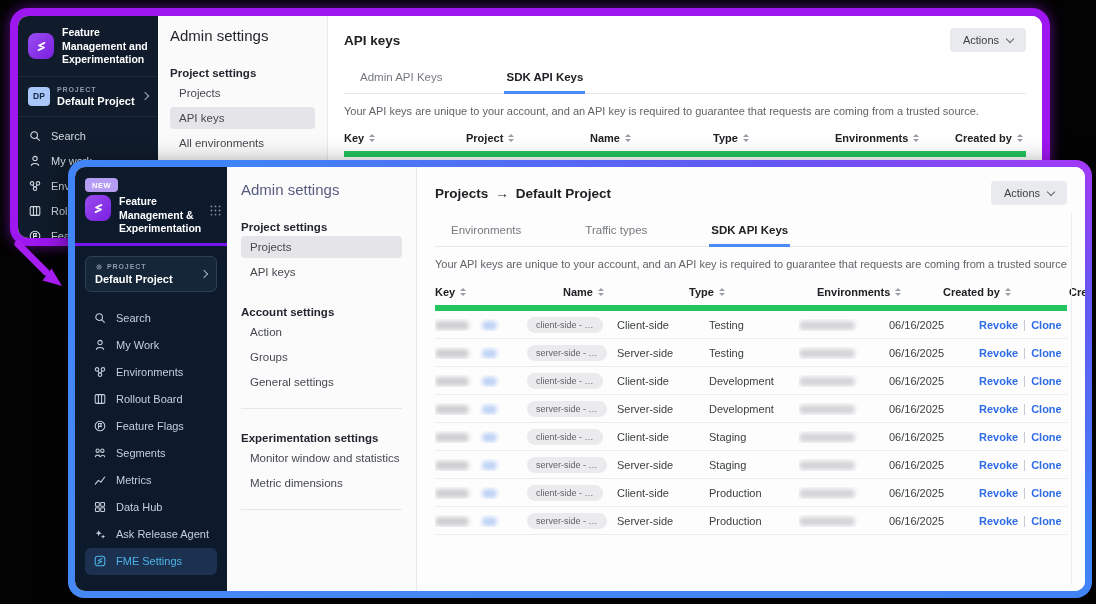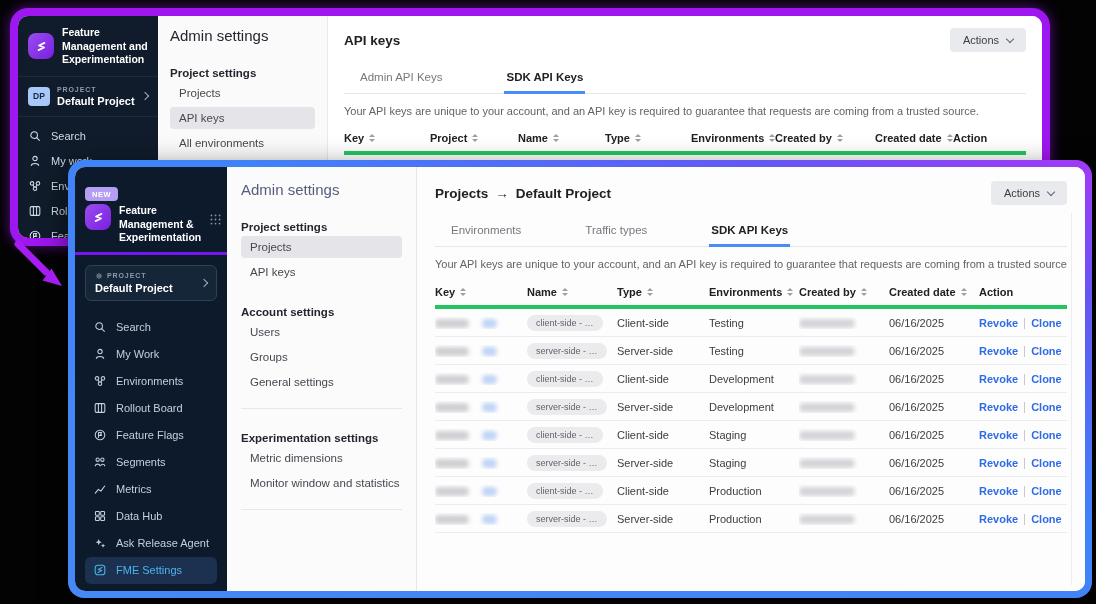--- a/index.html
+++ b/index.html
@@ -28,21 +28,21 @@
                font-family:inherit;}
   .tabs{display:flex;gap:60px;border-bottom:1px solid #e8e8ea;margin-top:10px;padding:0 14px;}
   .tab{padding:9px 2px 8px;font-size:11.5px;color:#75797f;cursor:pointer;
        border-bottom:3px solid transparent;margin-bottom:-1px;white-space:nowrap;}
   .tab.active{color:#202124;font-weight:700;border-bottom-color:#4b8bf7;}
   .desc{font-size:11px;color:#5f6368;margin-top:11px;white-space:nowrap;overflow:hidden;}
   .table{margin-top:8px;}
   .trow{display:grid;align-items:center;border-bottom:1px solid #ececee;}
   .table.back .trow{grid-template-columns:86px 88px 87px 86px 84px 100px 78px 1fr;height:26px;}
   .table.front .trow{grid-template-columns:92px 90px 92px 90px 90px 90px 1fr;height:27px;}
-  .trow.thead{border-bottom:4px solid #22c55e;}
+  .trow.thead{border-bottom:6px solid #22c55e;gap:36px;}
   .th{font-size:11px;font-weight:700;color:#202124;display:flex;align-items:center;gap:5px;white-space:nowrap;}
   .td{font-size:11px;color:#3c4043;white-space:nowrap;overflow:hidden;}
   .sort{display:inline-flex;flex-direction:column;gap:2px;cursor:pointer;}
   .sort b{width:0;height:0;border-left:3px solid transparent;border-right:3px solid transparent;}
   .sort .u{border-bottom:3px solid #9aa0a6;}
   .sort .d{border-top:3px solid #9aa0a6;}
   .blob{display:inline-block;height:9px;border-radius:5px;filter:blur(2.2px);vertical-align:middle;}
   .key-blob{width:34px;background:#cfcfd3;}
   .copy-blob{width:15px;background:#bed3f6;margin-left:13px;}
   .by-blob{width:56px;background:#d4d4d8;}
@@ -74,21 +74,21 @@
 
   
   .front-window{position:absolute;left:68px;top:160px;width:1024px;height:438px;border-radius:16px;
                 padding:7px;box-sizing:border-box;
                 background:linear-gradient(to bottom left,#a438f6 0%,#6457f2 16%,#3f83f8 42%,#4688f5 100%);
                 box-shadow:0 8px 28px rgba(0,0,0,.55);}
   .fw-inner{width:100%;height:100%;border-radius:10px;overflow:hidden;display:flex;background:#fdfdfd;}
   .fw-side{width:152px;background:#0d1a2c;color:#c6cfdb;flex-shrink:0;padding:4px 10px 0;
            box-sizing:border-box;font-size:11.5px;}
   .new-badge{display:inline-block;background:#b49df2;color:#fff;font-size:7.5px;font-weight:700;
-             letter-spacing:.6px;padding:2.5px 7px;border-radius:4px;margin:16px 0 3px;}
+             letter-spacing:.6px;padding:2.5px 7px;border-radius:4px;margin:7px 0 3px;}
   .fw-logo-row{display:flex;align-items:flex-start;gap:8px;}
   .fw-logo-title{font-weight:700;font-size:10.5px;line-height:1.3;color:#fff;flex:1;}
   .apps-icon{color:#8795a8;margin-top:9px;}
   .apps-icon svg{width:13px;height:13px;}
   .purple-rule{height:3px;background:#7316f0;margin:7px -10px 10px;}
   .fw-project{border:1px solid #2d4058;background:#152639;border-radius:6px;padding:6px 9px;
               display:flex;align-items:center;margin-bottom:13px;cursor:pointer;}
   .proj-label-row{display:flex;align-items:center;gap:4px;color:#8e9bab;}
   .proj-label-row svg{width:8px;height:8px;}
   .fw-side .nav-item{height:27px;border-radius:6px;padding:0 8px;color:#c6cfdb;}
@@ -466,27 +466,27 @@
           </nav>
       </aside>
 
       <aside class="fw-settings">
         <div class="settings-title">Admin settings</div>
         <div id="fw-settings-sections">
             <div class="settings-section-h">Project settings</div>
             <div class="snav-item selected">Projects</div>
             <div class="snav-item">API keys</div>
             <div class="settings-section-h">Account settings</div>
-            <div class="snav-item">Users</div>
+            <div class="snav-item">Action</div>
             <div class="snav-item">Groups</div>
             <div class="snav-item">General settings</div>
             <div class="snav-divider"></div>
             <div class="settings-section-h">Experimentation settings</div>
+            <div class="snav-item">Monitor window and statistics</div>
             <div class="snav-item">Metric dimensions</div>
-            <div class="snav-item">Monitor window and statistics</div>
             <div class="snav-divider"></div>
           </div>
       </aside>
 
       <main class="fw-main">
         <div class="main-head">
           <div class="main-title">
             <span>Projects</span>
             <span class="crumb-arrow">→</span>
             <span>Default Project</span>

